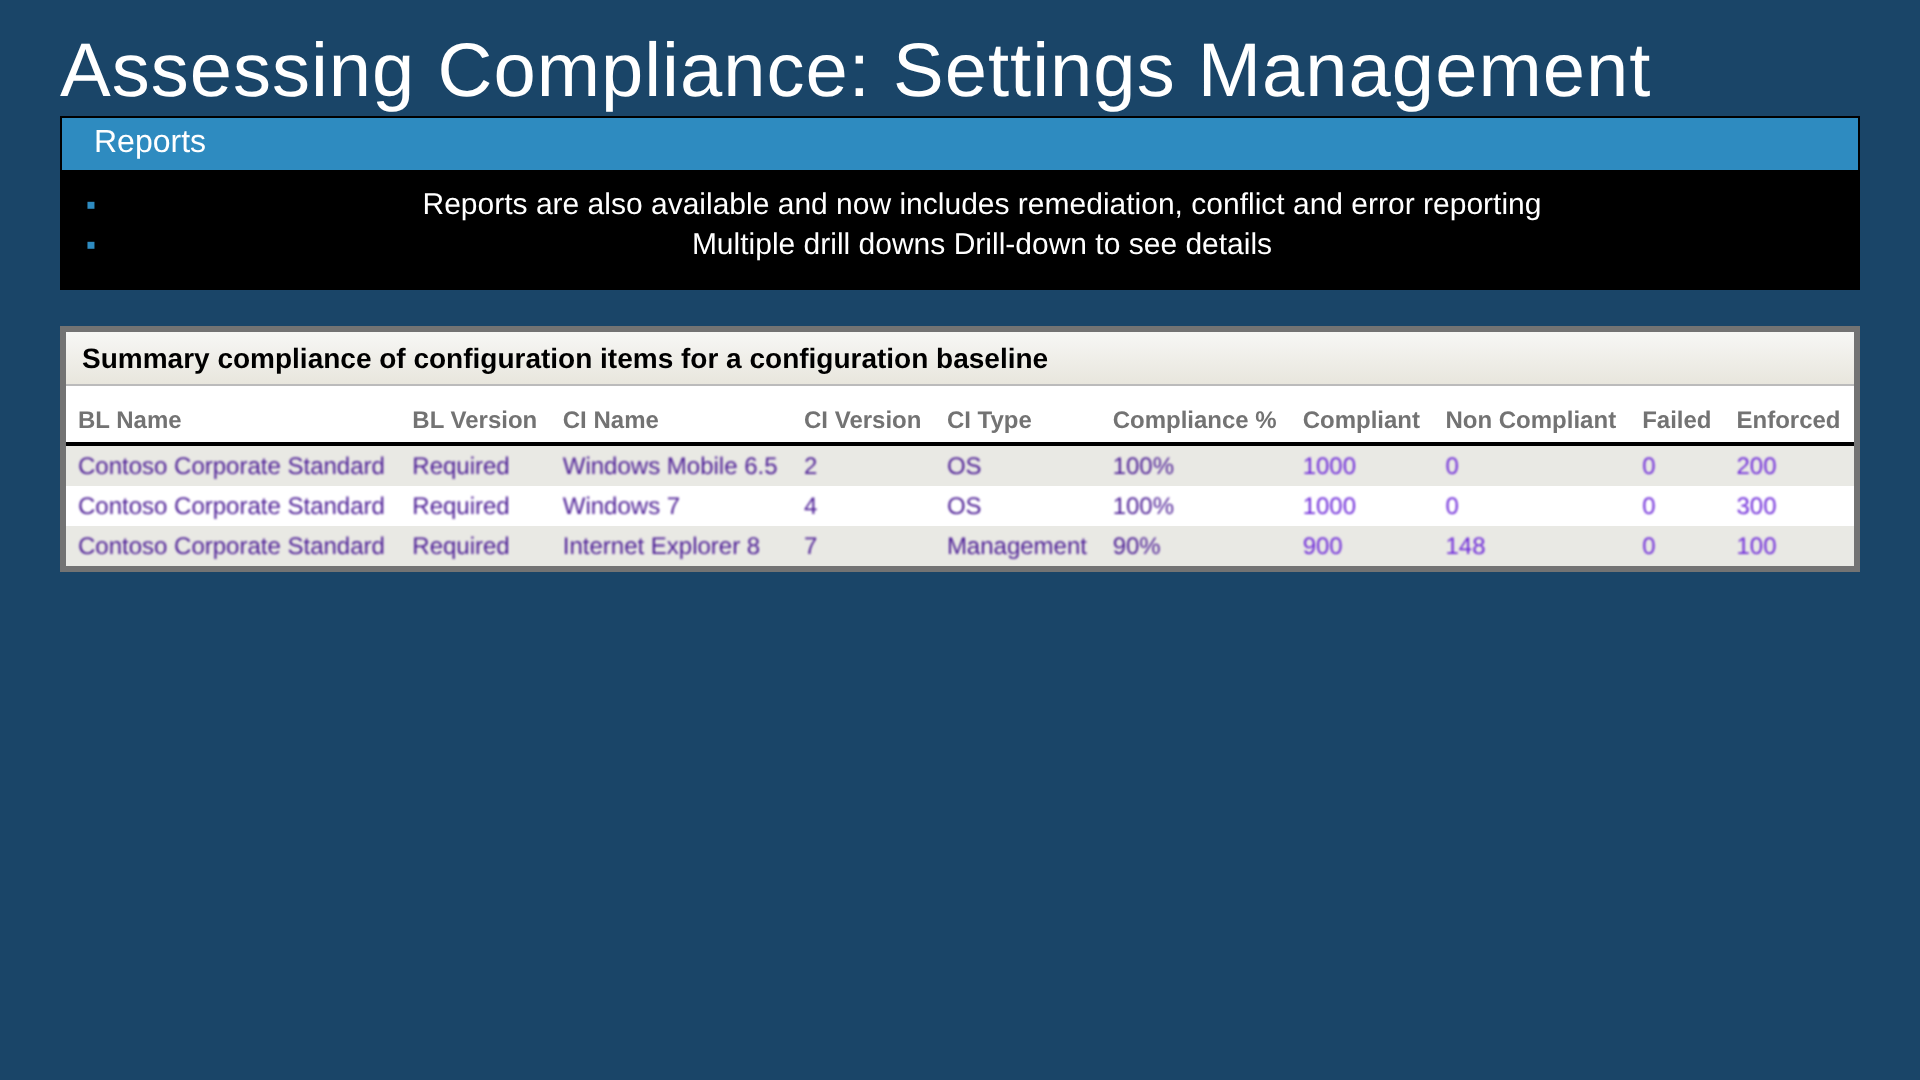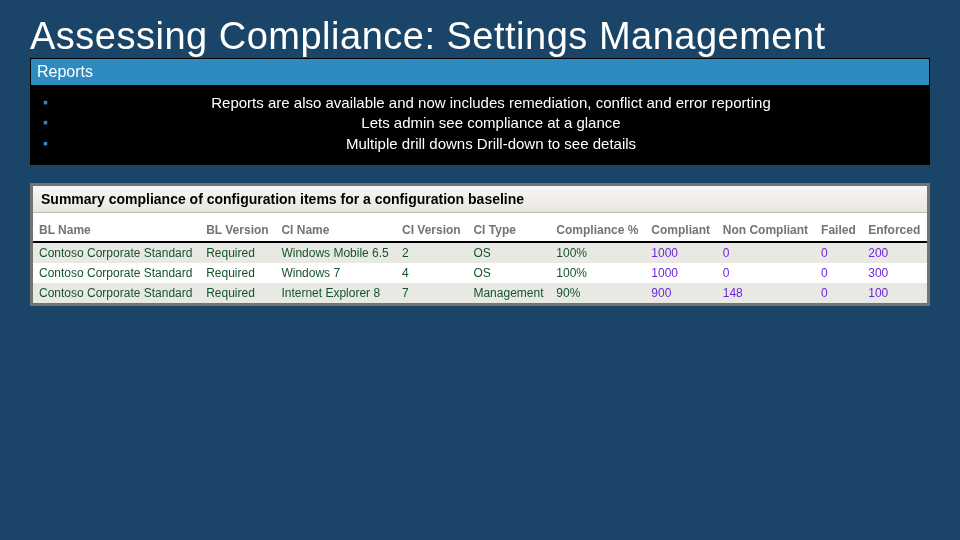--- a/index.html
+++ b/index.html
@@ -27,21 +27,21 @@
   }
   .reports-panel {
     border: 1px solid #000;
     background: #000;
     margin-bottom: 18px;
   }
   .reports-header {
     background: #2e8bc0;
     color: #fff;
     font-size: 16px;
-    padding: 4px 6px;
+    padding: 4px 16px;
     font-weight: 400;
   }
   .reports-body {
     background: #000;
     padding: 8px 12px 10px 12px;
   }
   .reports-body ul {
     list-style: none;
   }
   .reports-body li {
@@ -84,21 +84,21 @@
     text-align: left;
     font-weight: bold;
     color: #737373;
     padding: 10px 6px 4px 6px;
     border-bottom: 2px solid #000;
     background: #fff;
     white-space: nowrap;
   }
   table.report tbody td {
     padding: 3px 6px;
-    color: #14532d;
+    color: #4c1d95;
     white-space: nowrap;
     filter: blur(0.6px);
   }
   table.report tbody tr.alt {
     background: #e9e9e4;
   }
   table.report td.link {
     color: #6d28d9;
   }
 </style>
@@ -106,21 +106,20 @@
 <body>
 
 <div class="slide">
   <h1 class="title">Assessing Compliance: Settings Management</h1>
 
   <div class="reports-panel">
     <div class="reports-header">Reports</div>
     <div class="reports-body">
       <ul>
         <li>Reports are also available and now includes remediation, conflict and error reporting</li>
-        <li>Lets admin see compliance at a glance</li>
         <li>Multiple drill downs Drill-down to see details</li>
       </ul>
     </div>
   </div>
 
   <div class="report-table-wrap">
     <div class="report-title-bar">Summary compliance of configuration items for a configuration baseline</div>
     <table class="report">
       <thead>
         <tr>

